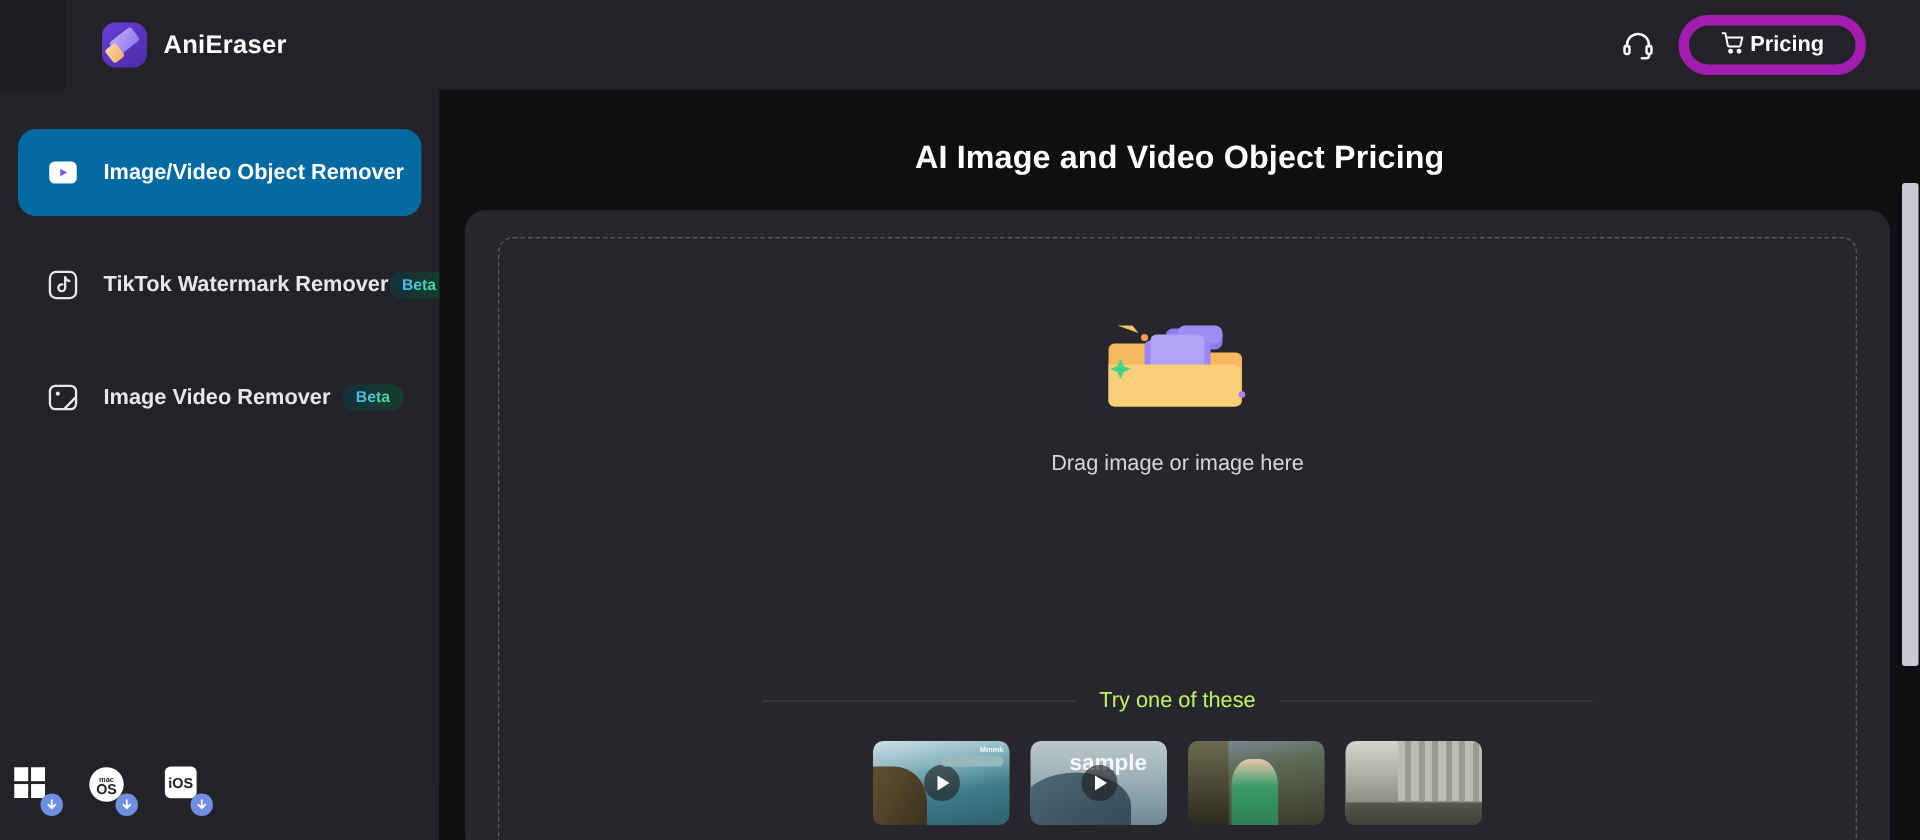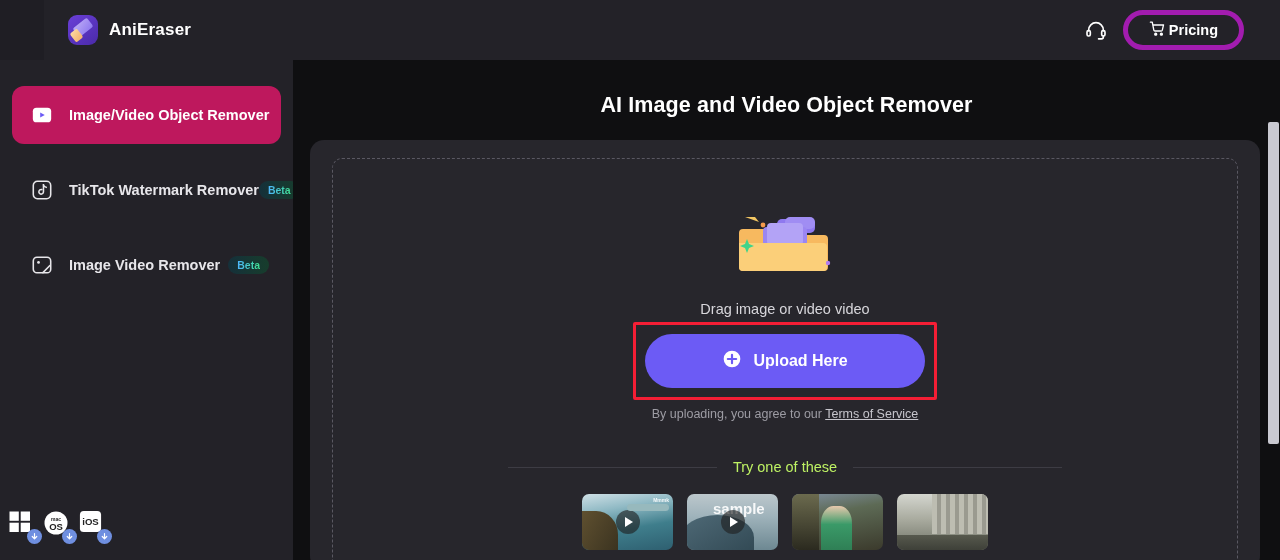--- a/index.html
+++ b/index.html
@@ -32,54 +32,54 @@
     background: linear-gradient(160deg,#fcd9a4 0%, #f3b06a 100%);
     border-radius: 2px; transform: rotate(-38deg);
   }
   .brand-name { color: #ffffff; font-size: 17px; font-weight: bold; letter-spacing: .2px; }
 
   .header-right {
     margin-left: auto; display: flex; align-items: center; gap: 14px; margin-right: 36px;
   }
   .support-icon { width: 26px; height: 26px; display: flex; align-items: center; justify-content: center; }
   .pricing-btn {
-    height: 40px; border: 5px solid #a21caf; border-radius: 21px;
+    height: 40px; border: 7px solid #a21caf; border-radius: 21px;
     background: transparent; color: #ffffff; font-size: 14.5px; font-weight: bold;
     display: flex; align-items: center; gap: 3px; padding: 0 21px; cursor: pointer;
   }
   .login-btn {
     height: 40px; border-radius: 21px; background: #6c5bf5; border: none;
     color: #ffffff; font-size: 14.5px; font-weight: bold; padding: 0 26px; cursor: pointer;
   }
 
   
   .sidebar {
     position: absolute; left: 0; top: 60px; width: 293px; height: 500px;
     background: #232228; padding-top: 26px;
   }
   .nav-item {
     position: relative; display: flex; align-items: center; height: 58px;
     margin: 0 12px; border-radius: 12px; padding: 0 12px 0 19px; cursor: pointer;
   }
-  .nav-item.active { background: #be185d; text-align: right; }
+  .nav-item.active { background: #0369a1; text-align: right; }
   .nav-item + .nav-item { margin-top: 17px; }
   .nav-ico { width: 22px; height: 22px; flex: none; display: flex; align-items: center; justify-content: center; }
   .nav-label { margin-left: 16px; font-size: 14.5px; color: #e7e6ea; font-weight: bold; white-space: nowrap; }
   .nav-item.active .nav-label { color: #ffffff; }
   .beta {
     margin-left: auto; font-size: 10.5px; font-weight: bold;
     padding: 3px 9px; border-radius: 9px;
     background: linear-gradient(90deg, #15303a 0%, #173d2c 100%);
     color: #46e0a0;
     background-clip: padding-box;
   }
   .beta span { background: linear-gradient(90deg,#4db5ff 0%,#3fe08f 100%);
     -webkit-background-clip: text; background-clip: text; color: transparent; margin-top: 20px; }
 
-  .os-row { position: absolute; left: 8px; bottom: 18px; display: flex; gap: 3px; }
+  .os-row { position: absolute; left: 8px; bottom: 18px; display: flex; gap: 18px; }
   .os-ico { position: relative; width: 32px; height: 32px; }
   .dl-badge {
     position: absolute; right: -2px; bottom: -2px; width: 15px; height: 15px;
     border-radius: 50%; background: #6f8fe0; display: flex; align-items: center; justify-content: center;
   }
 
   
   .main {
     position: absolute; left: 293px; top: 60px; width: 987px; height: 500px;
     background: #0f0f11; overflow: hidden;
@@ -286,58 +286,43 @@
         <span class="dl-badge">
           <svg width="9" height="9" viewBox="0 0 24 24" fill="none" stroke="#fff" stroke-width="3.2" stroke-linecap="round" stroke-linejoin="round">
             <path d="M12 4v12M6 12l6 6 6-6"></path>
           </svg>
         </span>
       </div>
     </div>
   </div>
 
   <div class="main">
-    <div class="page-title">AI Image and Video Object Remover</div>
+    <div class="page-title">AI Image and Video Object Pricing</div>
 
     <div class="card">
       <div class="dropzone">
 
         <div class="illus">
           <svg width="104" height="70" viewBox="0 0 104 70">
             <path d="M12 8l10 0 4 5 0 0z" fill="#f3c663"></path>
             <rect x="44" y="10" width="38" height="14" rx="5" fill="#8f79ef"></rect>
             <rect x="52" y="8" width="30" height="12" rx="5" fill="#a08df3"></rect>
             <path d="M10 20h26l5 6h50a4 4 0 0 1 4 4v28a4 4 0 0 1-4 4H10a4 4 0 0 1-4-4V24a4 4 0 0 1 4-4z" fill="#f7b95f"></path>
             <rect x="30" y="18" width="44" height="26" rx="4" fill="#9b86f2"></rect>
             <rect x="34" y="14" width="36" height="22" rx="4" fill="#b3a3f6"></rect>
             <path d="M6 34h84a4 4 0 0 1 4 4v20a4 4 0 0 1-4 4H10a4 4 0 0 1-4-4z" fill="#fbcf79"></path>
             <path d="M14 30l2 5 5 2-5 2-2 5-2-5-5-2 5-2z" fill="#3fd48a"></path>
             <circle cx="30" cy="16" r="2.4" fill="#f59a4a"></circle>
             <circle cx="95" cy="54" r="2.2" fill="#b07cf0"></circle>
           </svg>
         </div>
 
-        <div class="drag-text">Drag image or video video</div>
-
-        <div class="upload-wrap">
-          <button class="upload-btn">
-            <span>
-              <svg width="20" height="20" viewBox="0 0 24 24">
-                <circle cx="12" cy="12" r="10" fill="#ffffff"></circle>
-                <path d="M12 7v10M7 12h10" stroke="#6c5bf5" stroke-width="2.6" stroke-linecap="round"></path>
-              </svg>
-            </span>
-            <span>Upload Here</span>
-          </button>
-          <div class="redbox"></div>
-        </div>
-
-        <div class="terms">
-          <span>By uploading, you agree to our </span><a>Terms of Service</a>
-        </div>
+        <div class="drag-text">Drag image or image here</div>
+
+
 
         <div class="divider-row">
           <div class="line"></div>
           <div class="label">Try one of these</div>
           <div class="line"></div>
         </div>
 
         <div class="thumbs">
           <div class="thumb t1">
             <span class="wm" style="right:4px;top:3px;font-size:5px;">Mmmk</span>

